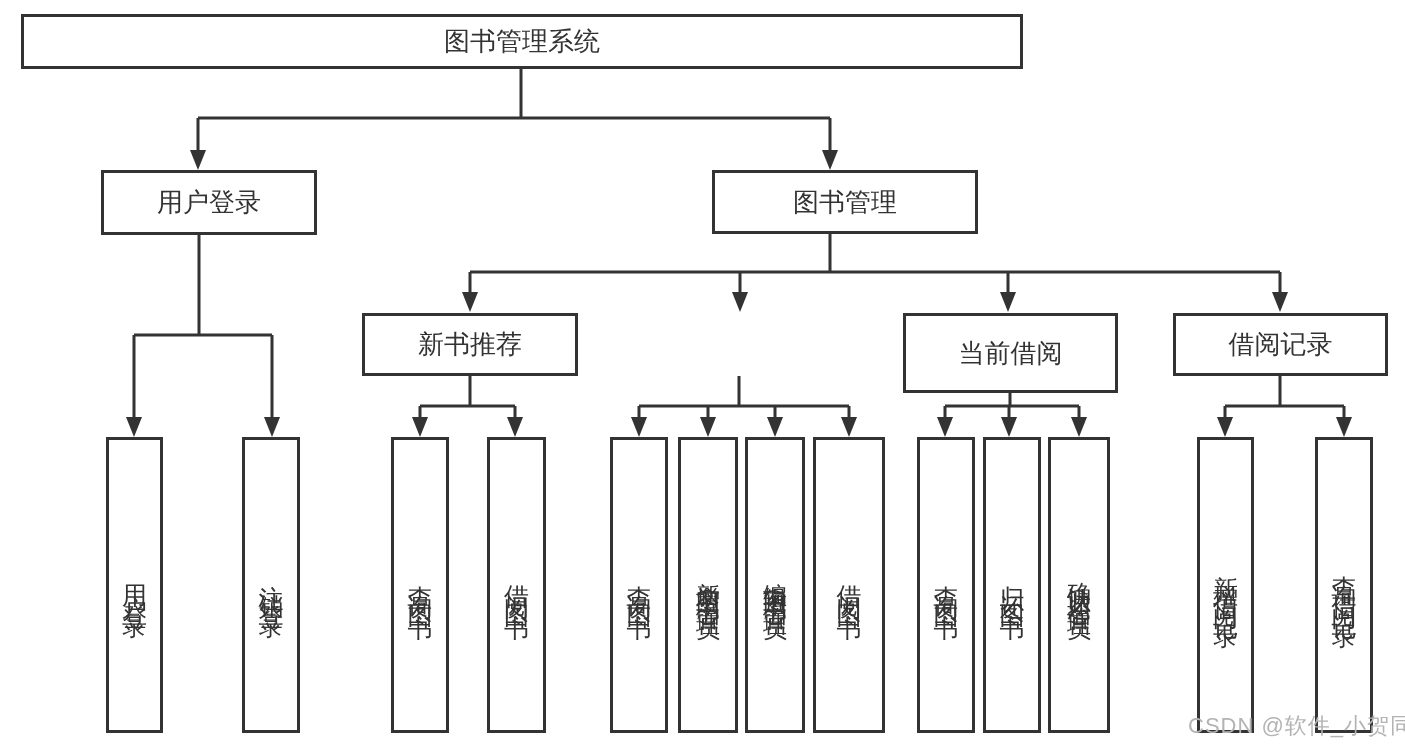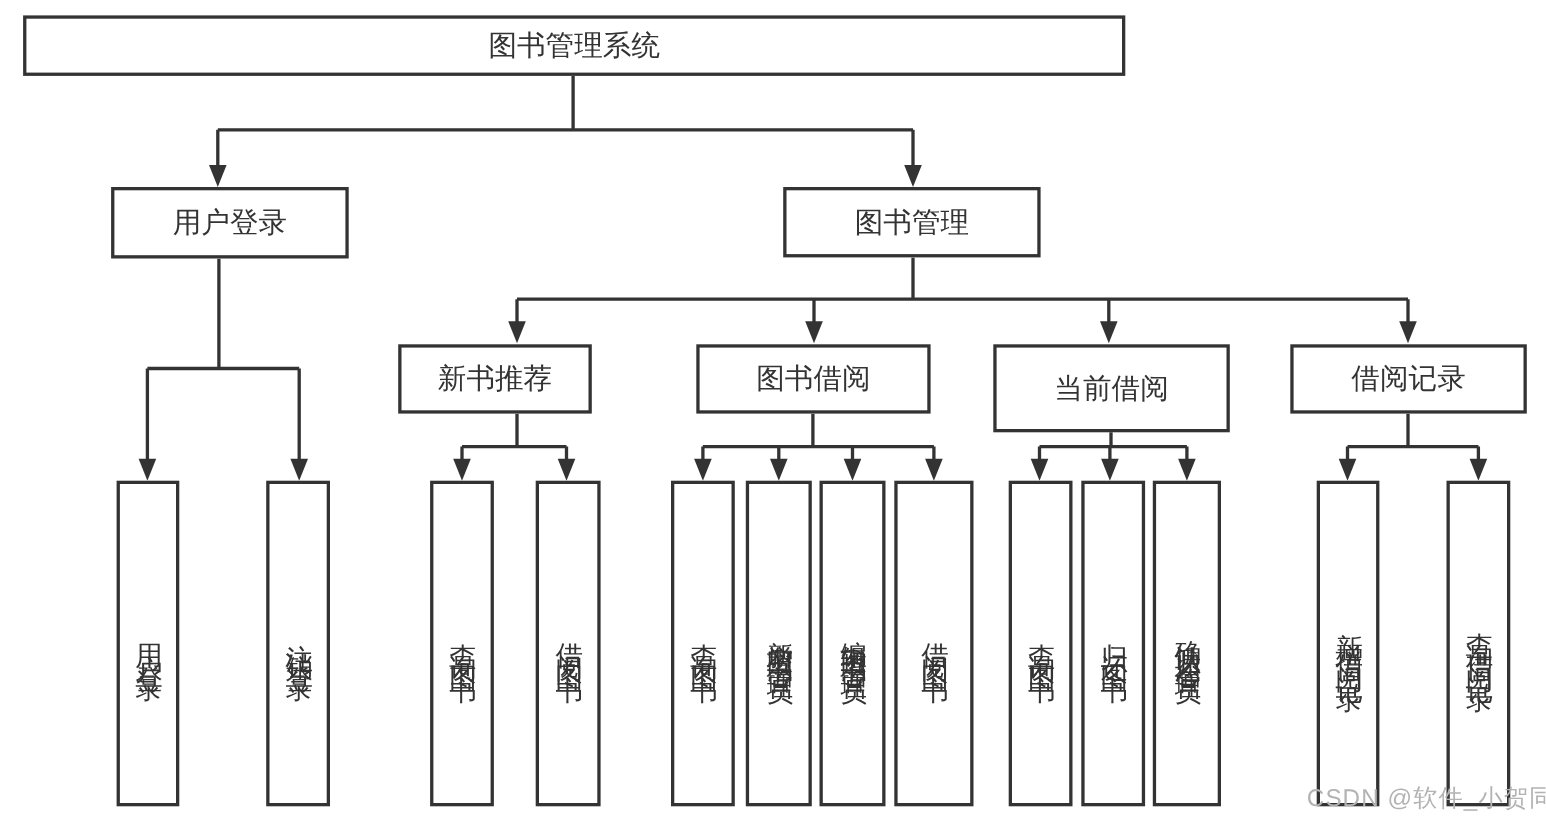--- a/index.html
+++ b/index.html
@@ -49,23 +49,23 @@
     font-size:25px;
   }
   .vtext.long{
     letter-spacing:5px;
     font-size:24px;
   }
   
   #n-root{ left:21px; top:14px; width:1002px; height:55px; }
   
   #n-user-login{ left:101px; top:170px; width:216px; height:65px; }
-  #n-book-mgmt{ left:712px; top:170px; width:234px; height:64px; }
-  
-  #n-new-book-rec{ left:362px; top:313px; width:176px; height:63px;text-align:center; }
+  #n-book-mgmt{ left:712px; top:170px; width:266px; height:64px; }
+  
+  #n-new-book-rec{ left:362px; top:313px; width:216px; height:63px;text-align:center; }
   #n-book-borrow{ left:633px; top:313px; width:213px; height:63px; }
   #n-current-borrow{ left:903px; top:313px; width:215px; height:80px; }
   #n-borrow-records{ left:1173px; top:313px; width:215px; height:63px; }
   
   #n-user-login-leaf{ left:106px; width:57px; }
   #n-logout-leaf{ left:242px; width:58px; }
   #n-rec-query{ left:391px; width:58px; }
   #n-rec-borrow{ left:487px; width:59px; }
   #n-bb-query{ left:610px; width:58px; }
   #n-bb-add{ left:678px; width:60px; }
@@ -144,23 +144,20 @@
   <div class="box" id="n-user-login">
     <span>用户登录</span>
   </div>
   <div class="box" id="n-book-mgmt">
     <span>图书管理</span>
   </div>
 
   <div class="box" id="n-new-book-rec">
     <span>新书推荐</span>
   </div>
-  <div class="box" id="n-book-borrow">
-    <span>图书借阅</span>
-  </div>
   <div class="box" id="n-current-borrow">
     <span>当前借阅</span>
   </div>
   <div class="box" id="n-borrow-records">
     <span>借阅记录</span>
   </div>
 
   <div class="box leaf" id="n-user-login-leaf">
     <span class="vtext">用户登录</span>
   </div>

